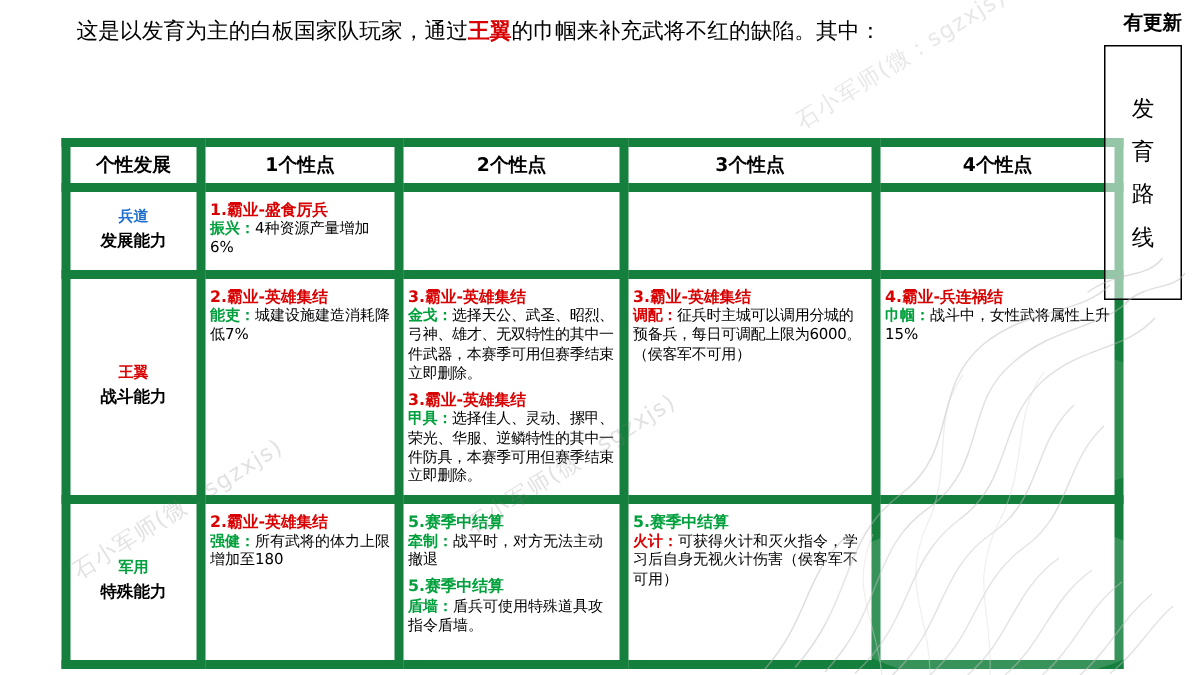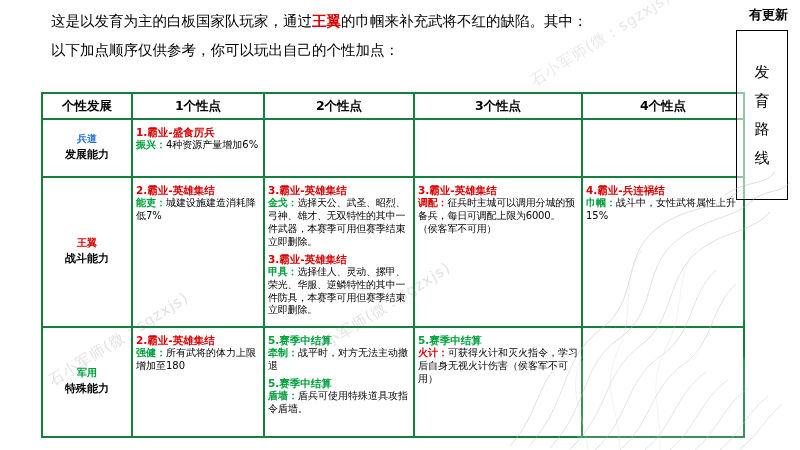--- a/index.html
+++ b/index.html
@@ -95,21 +95,21 @@
     position: absolute;
     left: 41px;
     top: 92px;
     width: 702px;
     border-collapse: collapse;
     table-layout: fixed;
     z-index: 3;
     background: transparent;
   }
   table.grid td, table.grid th {
-    border: 2px solid #15803d;
+    border: 6px solid #15803d;
     vertical-align: top;
     padding: 2px 3px 3px 3px;
     font-size: 10px;
     line-height: 1.28;
     color: #000;
   }
   table.grid thead th {
     text-align: center;
     font-size: 12.5px;
     font-weight: bold;
@@ -172,21 +172,20 @@
 </svg>
 
 <div class="wm-text wm1">石小军师(微：sgzxjs)</div>
 <div class="wm-text wm2">石小军师(微：sgzxjs)</div>
 <div class="wm-text wm3">石小军师(微：sgzxjs)</div>
 
 <div class="intro">
   <div class="line l1">
     <span>这是以发育为主的白板国家队玩家，通过</span><span class="red">王翼</span><span>的巾帼来补充武将不红的缺陷。其中：</span>
   </div>
-  <div class="line l3">以下加点顺序仅供参考，你可以玩出自己的个性加点：</div>
 </div>
 
 <div class="side-title">有更新</div>
 <div class="side-box">
   <div class="chars">
     <span>发</span>
     <span>育</span>
     <span>路</span>
     <span>线</span>
   </div>

